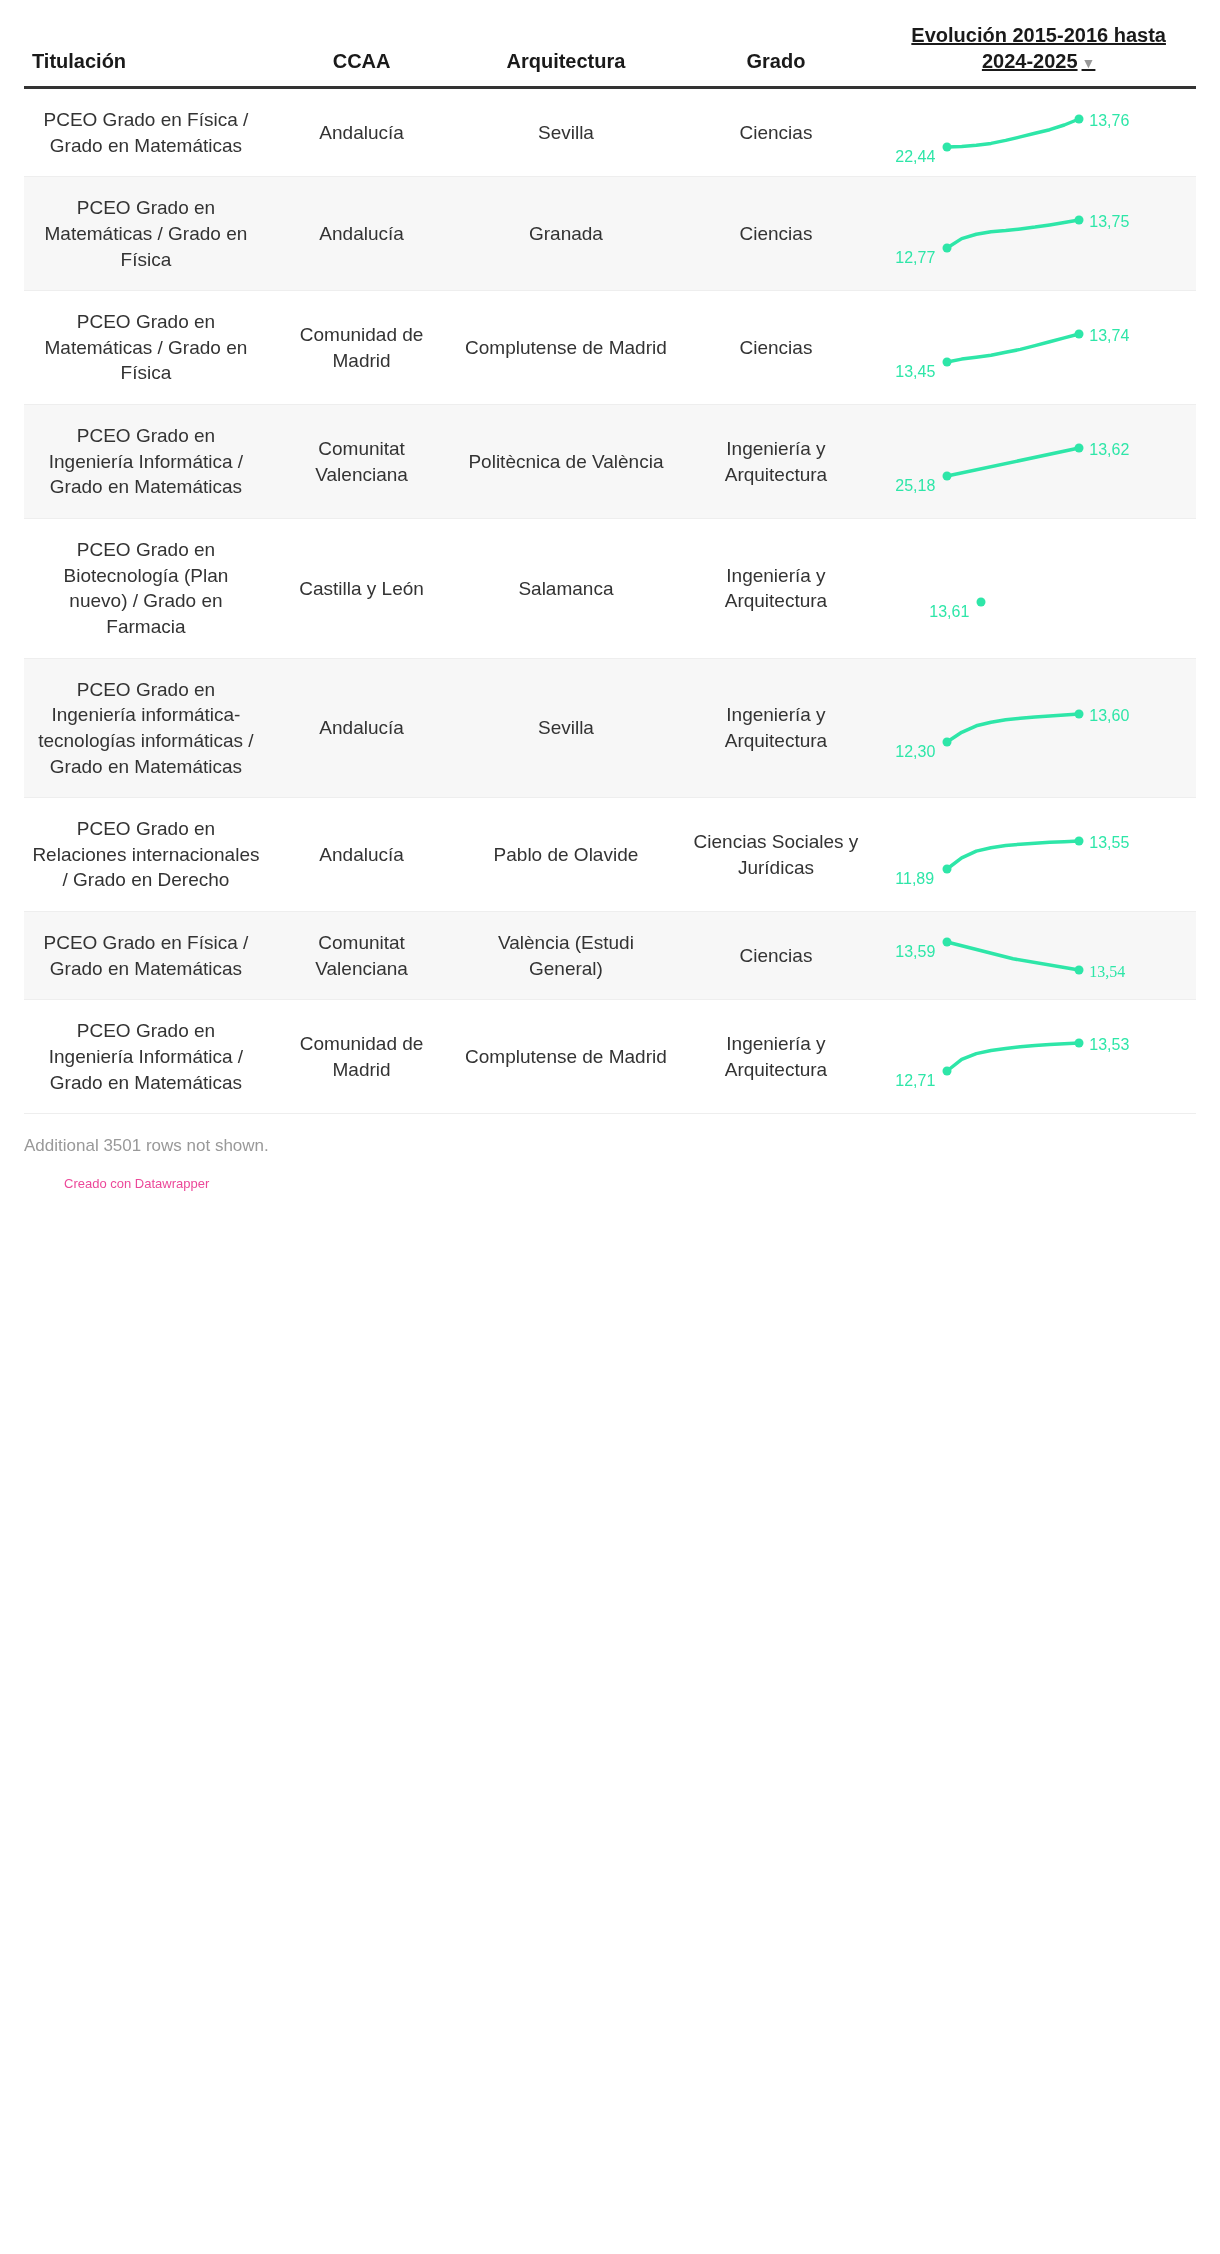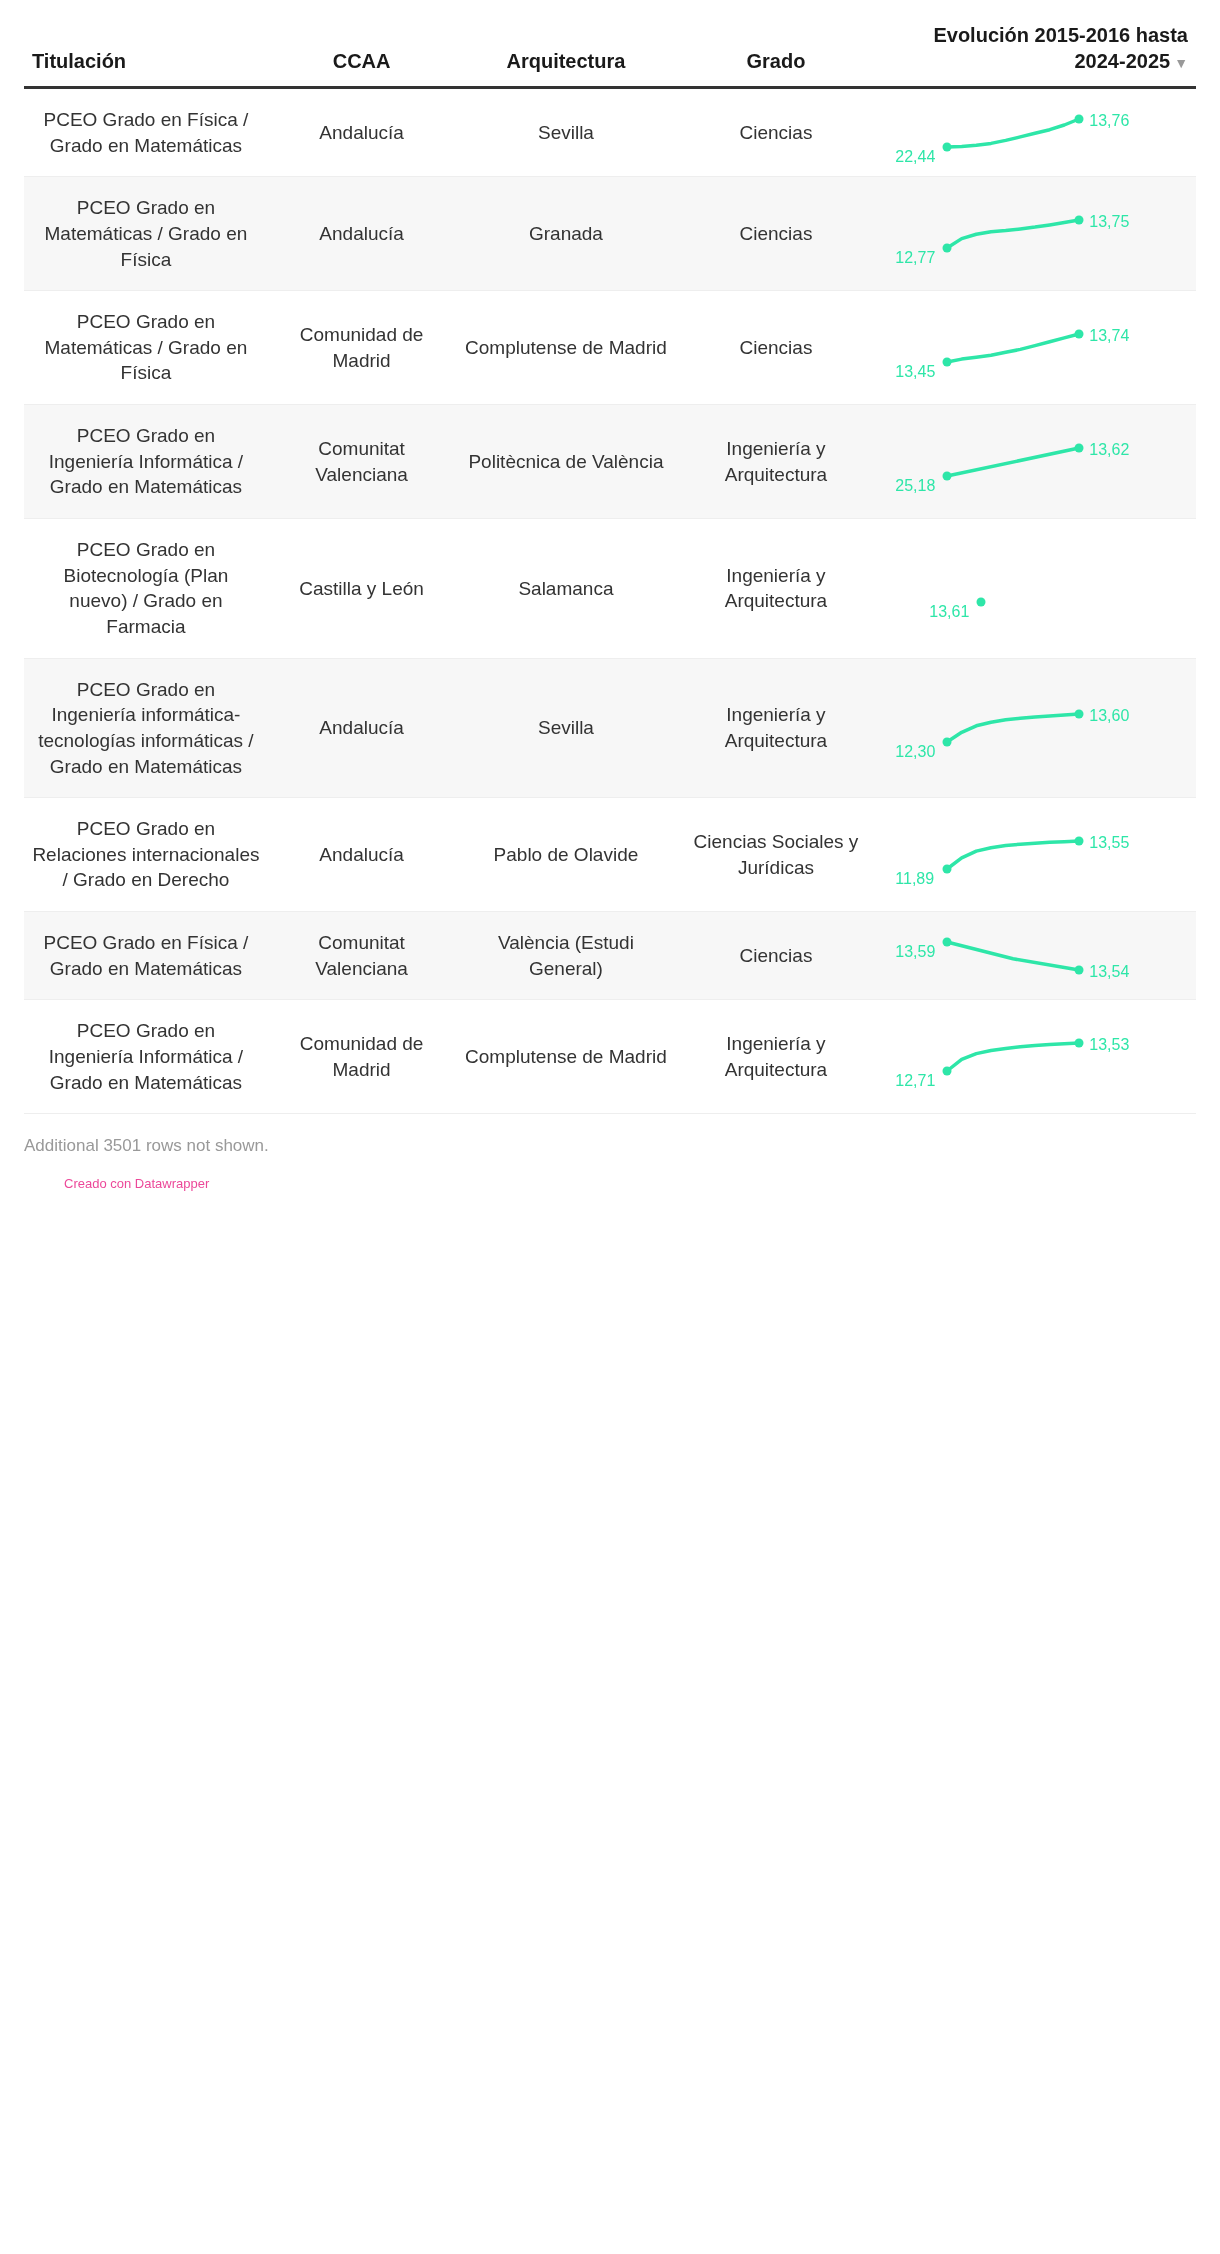--- a/index.html
+++ b/index.html
@@ -29,21 +29,21 @@
     font-weight: bold;
     color: #1a1a1a;
     padding: 0 8px 12px 8px;
     border-bottom: 3px solid #333333;
     line-height: 1.3;
   }
   th.col-titulacion { text-align: left; width: 200px; }
   th.col-ccaa       { text-align: center; width: 150px; }
   th.col-univ       { text-align: center; width: 180px; }
   th.col-rama       { text-align: center; width: 160px; }
-  th.col-evol       { text-align: right; width: 262px; padding-left: 14px; }
+  th.col-evol       { text-align: center; width: 262px; padding-left: 14px; text-decoration: underline; }
   th.col-evol .sort-arrow {
     font-size: 14px;
     color: #999999;
     font-weight: normal;
     margin-left: 4px;
   }
   .header-pad { height: 22px; }
   tbody tr { border-bottom: 1px solid #eeeeee; }
   tbody tr.alt { background: #f7f7f7; }
   tbody td {
@@ -224,21 +224,21 @@
           <td class="c-univ">València (Estudi General)</td>
           <td class="c-rama">Ciencias</td>
           <td class="c-evol">
             <div class="spark-wrap">
               <svg width="252" height="56">
                 <path d="M62.0 14.0 L128.0 30.8 L194.0 42.0" fill="none" stroke="#2ee6a8" stroke-width="3.5" stroke-linecap="round" stroke-linejoin="round"></path>
                 <circle cx="62.0" cy="14.0" r="4.5" fill="#2ee6a8"></circle>
                 <circle cx="194.0" cy="42.0" r="4.5" fill="#2ee6a8"></circle>
               </svg>
               <span class="spark-label start" style="left: 10px; top: 16px;">13,59</span>
-              <span class="spark-label end" style="left: 204px; top: 36px;">13,54</span>
+              <span class="spark-label end" style="left: 204px; top: 36px; font-family: Liberation Serif, serif;">13,54</span>
             </div>
           </td>
         </tr>
         <tr>
           <td class="c-titulacion">PCEO Grado en Ingeniería Informática / Grado en Matemáticas</td>
           <td class="c-ccaa">Comunidad de Madrid</td>
           <td class="c-univ">Complutense de Madrid</td>
           <td class="c-rama">Ingeniería y Arquitectura</td>
           <td class="c-evol">
             <div class="spark-wrap">

